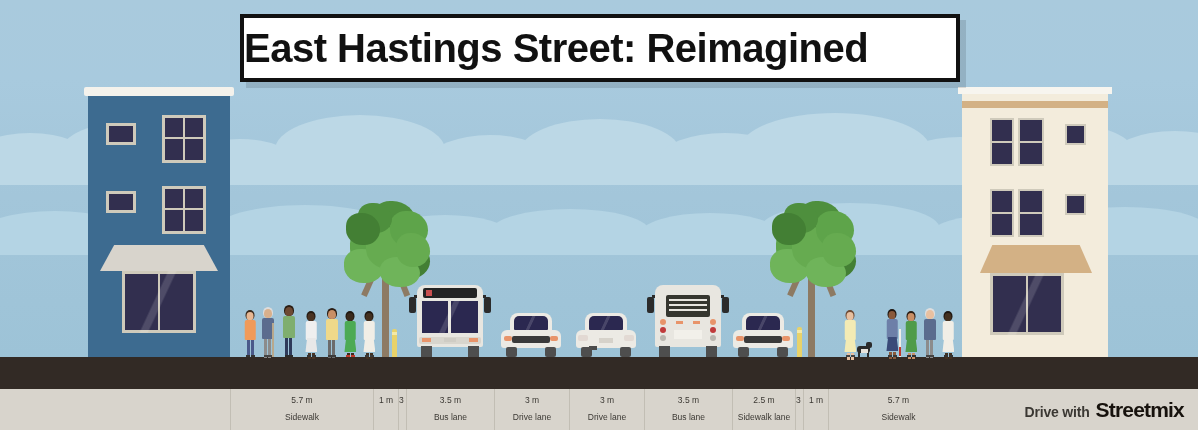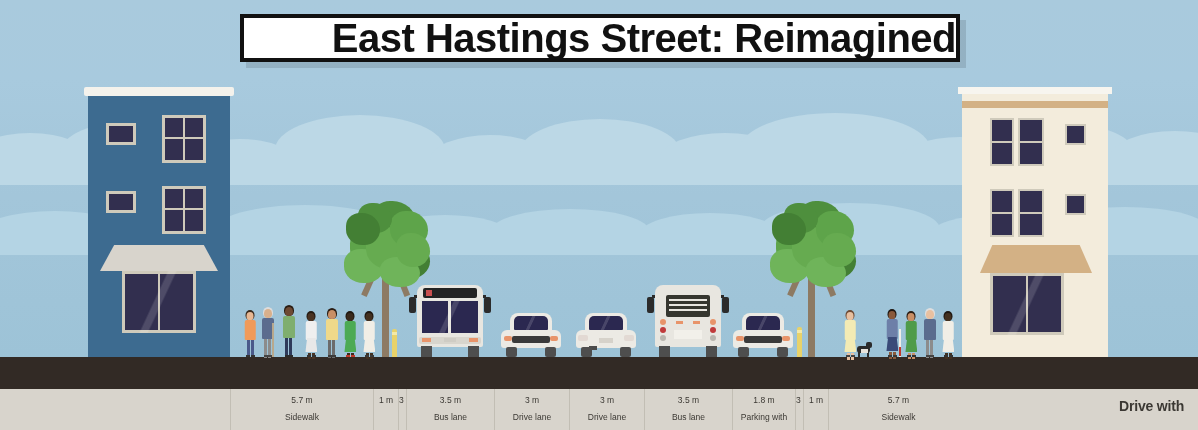--- a/index.html
+++ b/index.html
@@ -98,22 +98,22 @@
   .ped { position:absolute; bottom:0; }
   .ped .head { position:absolute; left:50%; transform:translateX(-50%); border-radius:50% 50% 45% 45%; }
   .ped .body { position:absolute; left:50%; transform:translateX(-50%); }
 
   
   .veh { position:absolute; bottom:0; }
   .vpart { position:absolute; }
 
   
   .titlebar {
-    position:absolute; left:240px; top:14px; width:720px; height:48px;
-    background:#ffffff; border:4px solid #111; display:flex; align-items:center; justify-content:flex-end;
+    position:absolute; left:240px; top:14px; width:720px; height:68px;
+    background:#ffffff; border:4px solid #111; display:flex; align-items:center; justify-content:flex-start;
     box-shadow:6px 6px 0 rgba(0,0,0,0.12);
   }
   .titlebar span {
     font-size:40px; font-weight:bold; color:#111; letter-spacing:-0.5px;
     white-space:nowrap; font-family:"Liberation Sans", sans-serif;
   }
 
   
   .seglabel {
     position:absolute; top:389px; height:41px;
@@ -519,34 +519,35 @@
       </div>
       <div class="seglabel" style="left: 569px; width: 75px;">
         <div class="w">3 m</div>
         <div class="n">Drive lane</div>
       </div>
       <div class="seglabel" style="left: 644px; width: 88px;">
         <div class="w">3.5 m</div>
         <div class="n">Bus lane</div>
       </div>
       <div class="seglabel" style="left: 732px; width: 63px;">
-        <div class="w">1.8 m</div>
-        <div class="n">Parking with</div>
+        <div class="w">2.5 m</div>
+        <div class="n">Sidewalk lane</div>
       </div>
       <div class="seglabel" style="left: 795px; width: 8px;">
         <div class="w">0.3 m</div>
         <div class="n"></div>
       </div>
       <div class="seglabel" style="left: 803px; width: 25px;">
         <div class="w">1 m</div>
         <div class="n"></div>
       </div>
       <div class="seglabel" style="left: 828px; width: 140px;">
         <div class="w">5.7 m</div>
         <div class="n">Sidewalk</div>
       </div>
     </div>
 
   <div class="smx">
     <span class="made">Drive with</span>
+    <span class="brand">Streetmix</span>
   </div>
 
 </div>
 
 </body></html>

